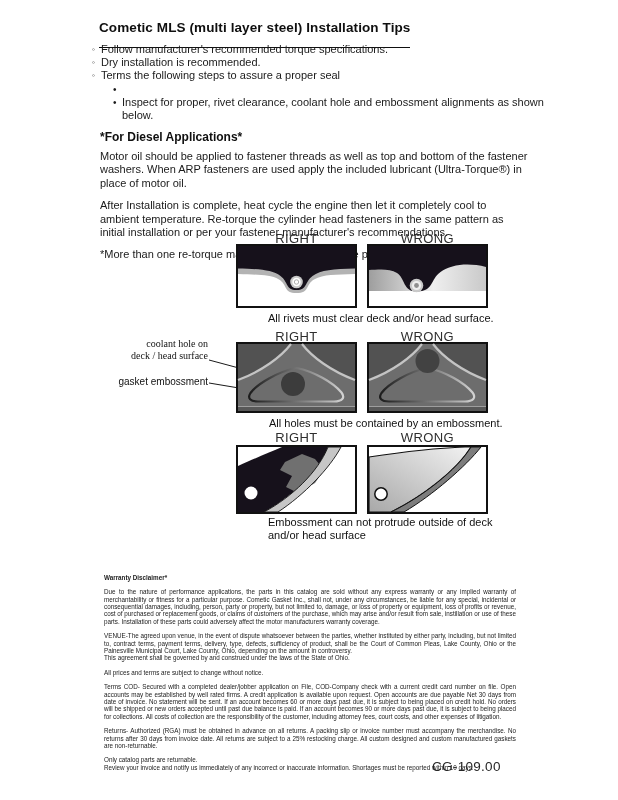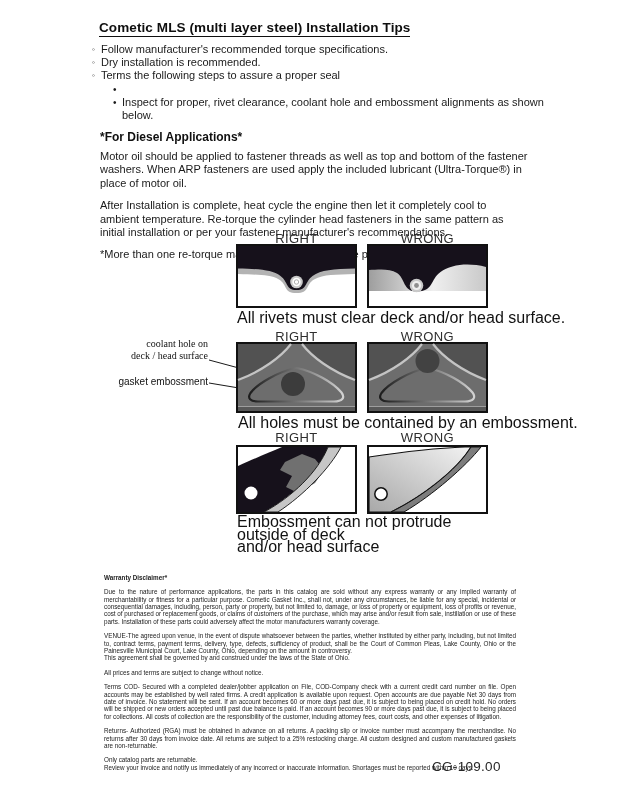--- a/index.html
+++ b/index.html
@@ -5,39 +5,39 @@
   html,body { margin:0; padding:0; background:#ffffff; }
   .page {
     position:relative; width:618px; height:800px; background:#ffffff;
     font-family:"Liberation Sans", sans-serif; color:#1a1a1a; overflow:hidden;
   }
 
   
   .title {
     position:absolute; left:99px; top:20px; margin:0;
     font-size:13.5px; font-weight:bold; color:#0f0f0f;
-    border-bottom:1.8px solid #0f0f0f; padding-bottom:1px; display:inline-block;
+    border-bottom:1.8px solid #0f0f0f; padding-bottom:12px; display:inline-block;
     letter-spacing:0.1px;
   }
 
   
   .bullets { position:absolute; left:92px; top:43px; width:460px; font-size:11px; line-height:13.2px; }
   .b-row { display:flex; align-items:flex-start; }
   .b-row .mk { width:9px; flex:0 0 9px; font-size:8px; line-height:13.2px; color:#1a1a1a; }
   .b-row.sub { margin-left:21px; }
   .b-row.sub .mk { font-size:10px; }
 
   
   .diesel { position:absolute; left:100px; top:131px; width:428px; font-size:11px; line-height:13.2px; }
   .diesel h2 { margin:0 0 6px 0; font-size:12px; font-weight:bold; color:#0f0f0f; }
   .diesel p { margin:0 0 9.5px 0; }
 
   
   .dlabel { position:absolute; width:121px; text-align:center; font-size:13px; color:#2e2e2e; letter-spacing:0.4px; }
-  .dcaption { position:absolute; font-size:16px; line-height:12.5px; color:#111; }
+  .dcaption { position:absolute; font-size:11px; line-height:12.5px; color:#111;margin-left:31px; }
   .dsvg { position:absolute; display:block; }
 
   
   .callout { position:absolute; left:38px; width:170px; text-align:right; font-size:10px; line-height:11.5px; color:#111; }
 
   
   .disclaimer { position:absolute; left:104px; top:574px; width:412px; font-size:6.3px; line-height:7.35px; color:#222; text-align:justify; }
   .disclaimer .dhead { font-weight:bold; margin:0 0 7px 0; text-align:left; }
   .disclaimer p { margin:0 0 7.2px 0; }
   .disclaimer .tight { margin:0; }

